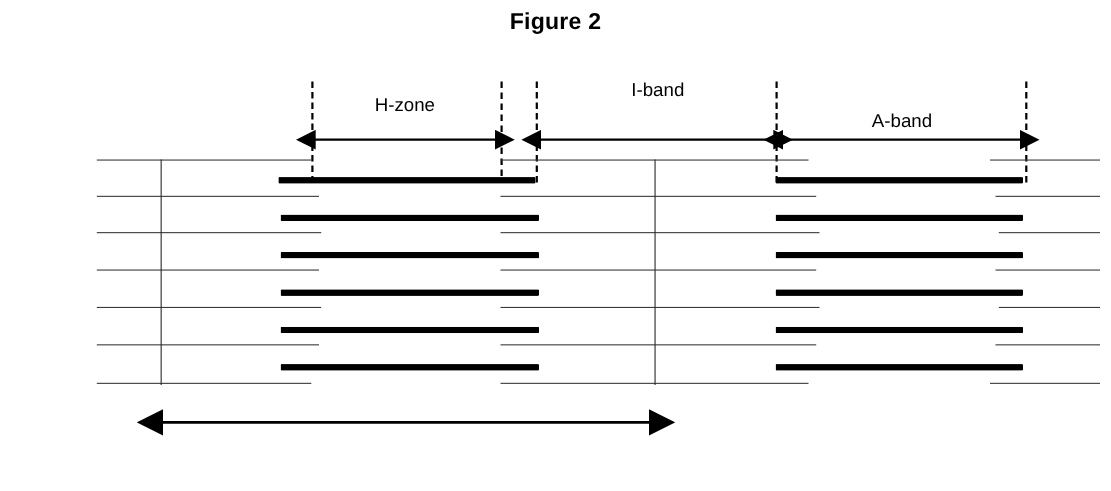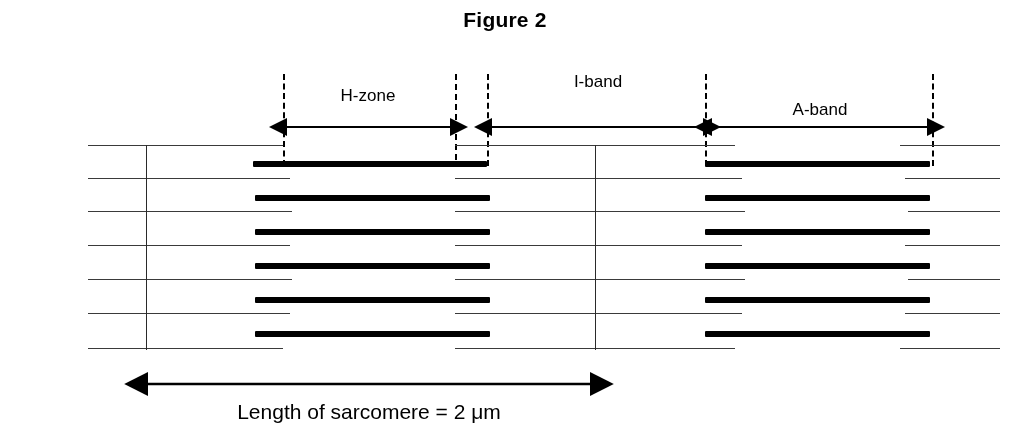--- a/index.html
+++ b/index.html
@@ -164,15 +164,14 @@
       <marker id="asL" markerWidth="10" markerHeight="10" refX="9.5" refY="5" orient="auto" markerUnits="strokeWidth">
         <path d="M10,0 L10,10 L0,5 z" fill="#000"></path>
       </marker>
       <marker id="asR" markerWidth="10" markerHeight="10" refX="0.5" refY="5" orient="auto" markerUnits="strokeWidth">
         <path d="M0,0 L0,10 L10,5 z" fill="#000"></path>
       </marker>
     </defs>
     <line x1="147" y1="14" x2="591" y2="14" stroke="#000" stroke-width="2.4" marker-start="url(#asL)" marker-end="url(#asR)"></line>
   </svg>
 
-  <div id="sarcomere-caption" style="left:129px; top:400px; width:480px;">Length of sarcomere = 2 μm</div>
 
 </div>
 
 </body></html>

